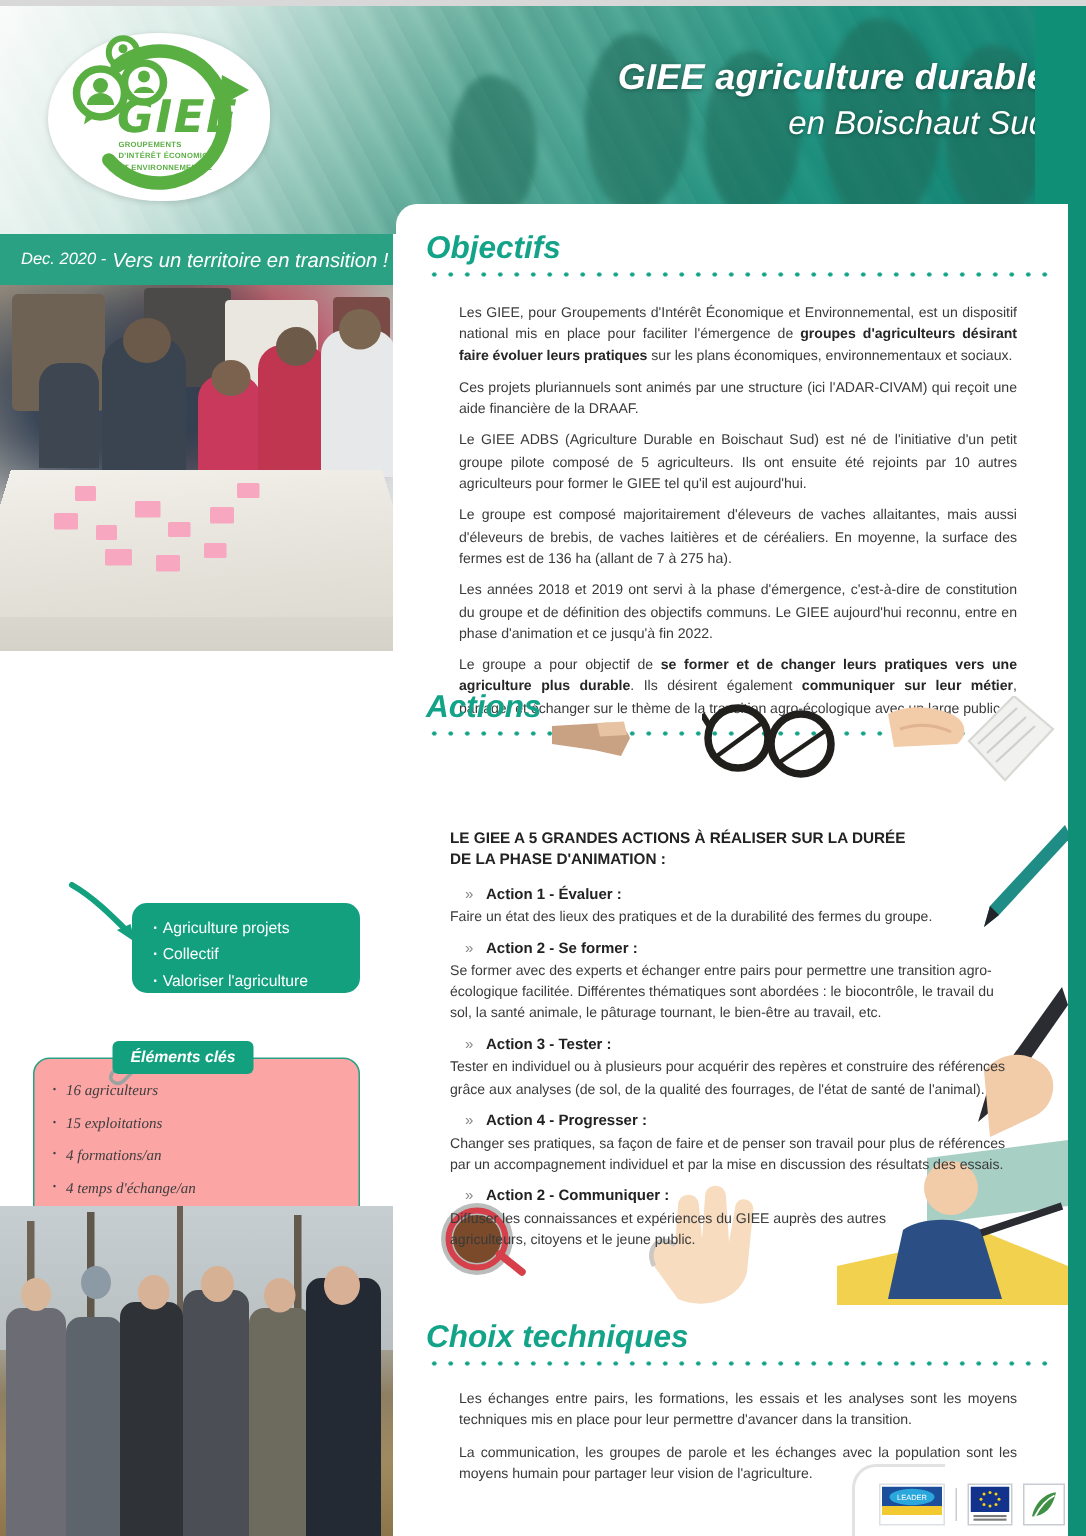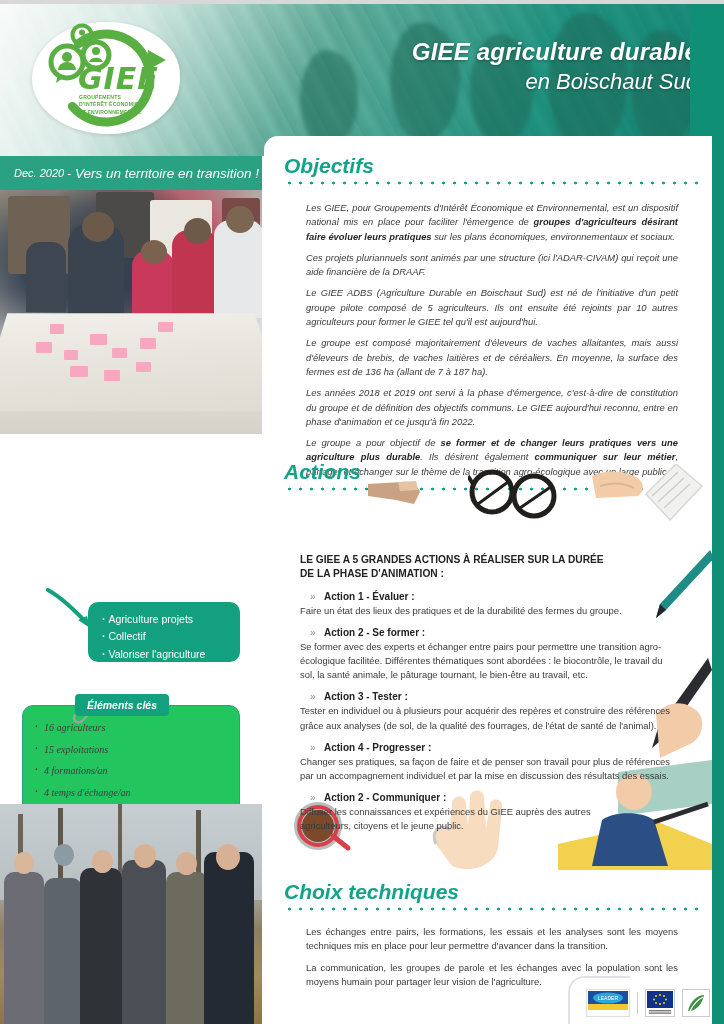--- a/index.html
+++ b/index.html
@@ -83,21 +83,21 @@
     position:absolute;left:88px;top:412px;width:152px;height:60px;
     background:#12a07f;border-radius:10px;
     color:#ffffff;font-size:10.5px;line-height:1.65;
     padding:9px 0 0 14px;box-sizing:border-box;
   }
   .greenbox div:before{content:"· ";font-weight:bold;}
   .arrow{position:absolute;left:44px;top:398px;width:56px;height:46px;}
 
   .card{
     position:absolute;border:1px solid #2aa183;border-radius:11px;
-    background:#22c55e;box-sizing:border-box;
+    background:#fca5a5;box-sizing:border-box;
   }
   .card .tag{
     position:absolute;top:-12px;left:52px;height:22px;
     background:#12a07f;color:#fff;border-radius:4px;
     font-style:italic;font-weight:bold;font-size:10.5px;
     display:flex;align-items:center;padding:0 12px;white-space:nowrap;
   }
   .card ul{margin:0;padding:14px 10px 10px 12px;list-style:none;font-family:Liberation Serif, serif;}
   .card li{
     color:#3d3d3d;font-style:italic;font-size:10px;line-height:1.55;
@@ -314,25 +314,25 @@
   </div>
 
   <div class="rightband-top"></div>
   <div class="rightband"></div>
 
   <div class="panel">
 
     <div class="sect-objectifs">
       <h2 class="sect-h">Objectifs</h2>
       <div class="dotrule"></div>
-      <div style="padding:16px 24px 0 34px;font-style:italic;">
+      <div style="padding:16px 24px 0 34px;">
         <p class="body-p"><span>Les GIEE, pour Groupements d'Intérêt Économique et Environnemental, est un dispositif national mis en place pour faciliter l'émergence de </span><b>groupes d'agriculteurs désirant faire évoluer leurs pratiques</b><span> sur les plans économiques, environnementaux et sociaux.</span></p>
         <p class="body-p">Ces projets pluriannuels sont animés par une structure (ici l'ADAR-CIVAM) qui reçoit une aide financière de la DRAAF.</p>
         <p class="body-p">Le GIEE ADBS (Agriculture Durable en Boischaut Sud) est né de l'initiative d'un petit groupe pilote composé de 5 agriculteurs. Ils ont ensuite été rejoints par 10 autres agriculteurs pour former le GIEE tel qu'il est aujourd'hui.</p>
-        <p class="body-p">Le groupe est composé majoritairement d'éleveurs de vaches allaitantes, mais aussi d'éleveurs de brebis, de vaches laitières et de céréaliers. En moyenne, la surface des fermes est de 136 ha (allant de 7 à 187 ha).</p>
+        <p class="body-p">Le groupe est composé majoritairement d'éleveurs de vaches allaitantes, mais aussi d'éleveurs de brebis, de vaches laitières et de céréaliers. En moyenne, la surface des fermes est de 136 ha (allant de 7 à 275 ha).</p>
         <p class="body-p">Les années 2018 et 2019 ont servi à la phase d'émergence, c'est-à-dire de constitution du groupe et de définition des objectifs communs. Le GIEE aujourd'hui reconnu, entre en phase d'animation et ce jusqu'à fin 2022.</p>
         <p class="body-p"><span>Le groupe a pour objectif de </span><b>se former et de changer leurs pratiques vers une agriculture plus durable</b><span>. Ils désirent également </span><b>communiquer sur leur métier</b><span>, partager et échanger sur le thème de la transition agro-écologique avec un large public.</span></p>
       </div>
     </div>
 
     <div class="sect-actions">
       <h2 class="sect-h">Actions</h2>
       <div class="dotrule"></div>
 
       <svg class="illus" style="left:96px;top:10px;width:70px;height:46px;" viewBox="0 0 70 46">

